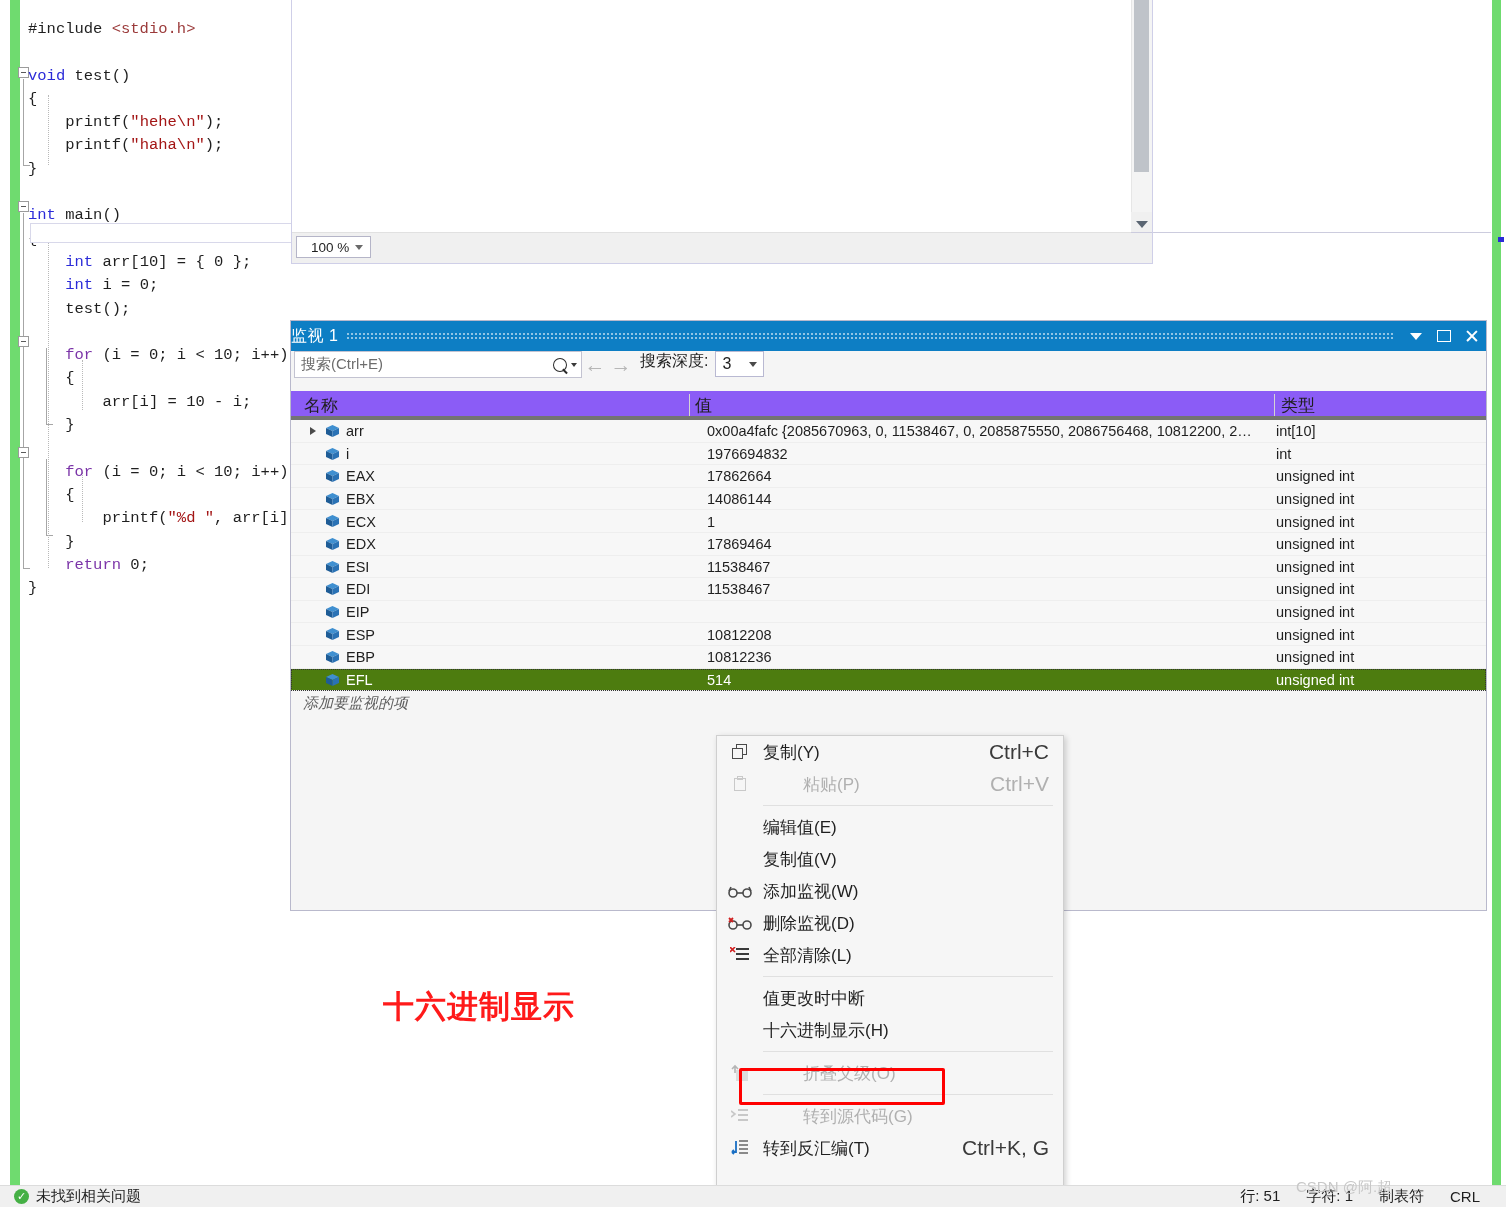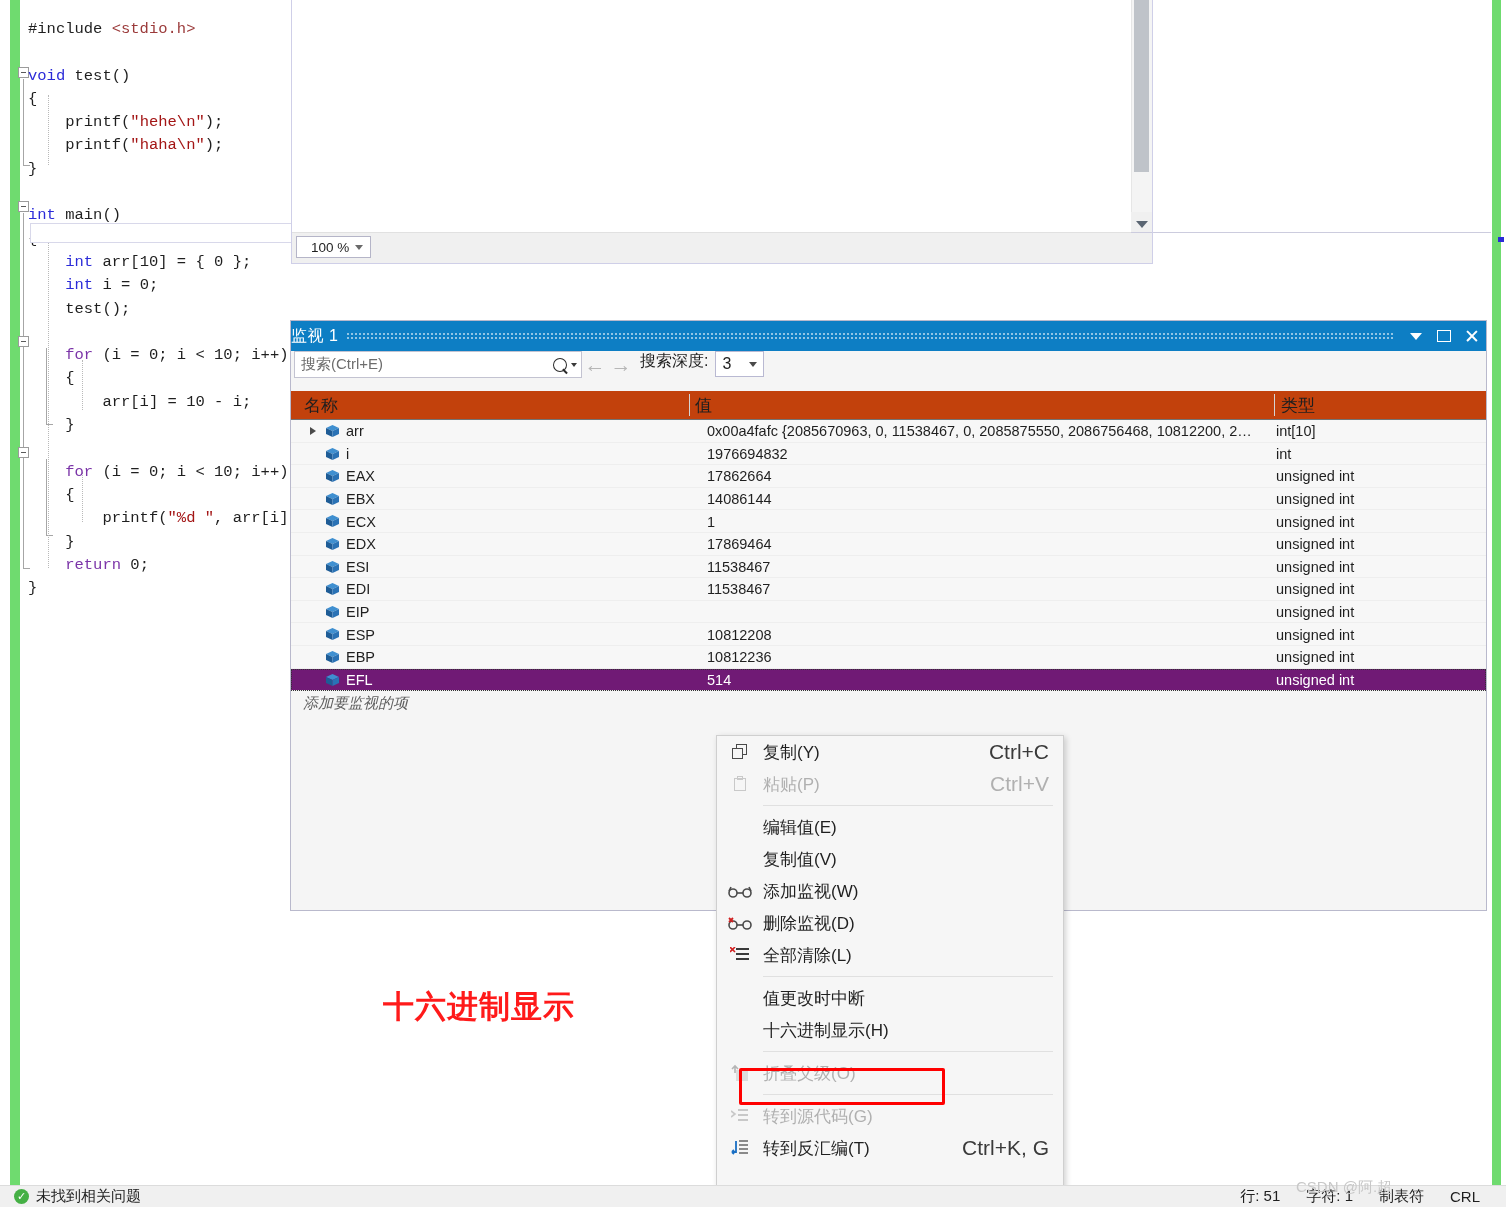--- a/index.html
+++ b/index.html
@@ -163,35 +163,35 @@
   }
   #depth-combo .dval{padding-left:6px;font-size:16px;color:#1f1f1f;}
   #depth-combo .darrow{
     margin-left:auto;margin-right:6px;
     width:0;height:0;border-left:4px solid transparent;border-right:4px solid transparent;
     border-top:5px solid #4a4a4a;
   }
 
   
   #grid-head{
-    left:291px;top:391px;width:1195px;height:29px;background:#c2410c;
-    border-bottom:1px solid #737373;box-sizing:border-box;
+    left:291px;top:391px;width:1195px;height:29px;background:#8b5cf6;
+    border-bottom:4px solid #737373;box-sizing:border-box;
   }
   .gh{position:absolute;top:0;height:28px;display:flex;align-items:center;font-size:17px;color:#1f1f1f;}
   .gsep{position:absolute;top:3px;width:1px;height:22px;background:#d4d4d4;}
 
   #grid-body{left:291px;top:420px;width:1195px;height:262px;}
   .grow{
     position:relative;height:22.6px;border-bottom:1px solid #eeeeee;
     box-sizing:border-box;background:#f7f7f7;
   }
   .grow .cell{position:absolute;top:0;height:22.6px;display:flex;align-items:center;font-size:14.5px;color:#1f1f1f;white-space:nowrap;overflow:hidden;}
   .c-val{left:400px;width:585px;margin-left:16px;}
   .c-type{left:985px;width:210px;}
-  .grow.selected{background:#701a75;}
+  .grow.selected{background:#4d7c0f;}
   .grow.selected .cell{color:#ffffff;}
   .grow.selected{outline:1px dotted #333333;outline-offset:-1px;}
   .expander{
     position:absolute;left:19px;top:7px;width:0;height:0;
     border-top:4.5px solid transparent;border-bottom:4.5px solid transparent;
     border-left:6px solid #4a4a4a;
   }
   .cube{
     position:absolute;left:35px;top:5px;width:13px;height:12px;
   }
@@ -215,21 +215,21 @@
   
   #ctx{
     left:716px;top:735px;width:348px;height:472px;
     background:#f6f6f6;border:1px solid #cfcfcf;box-sizing:border-box;
     box-shadow:2px 2px 6px rgba(0,0,0,0.18);
   }
   .mi{
     position:relative;height:32px;display:flex;align-items:center;
     font-size:17px;color:#1f1f1f;
   }
-  .mi.disabled{color:#b0b0b0;}
+  .mi.disabled{color:#b0b0b0;gap:40px;}
   .mi .micon{
     width:46px;height:32px;display:flex;align-items:center;justify-content:center;
   }
   .mi .mlabel{flex:1;}
   .mi .mkey{margin-right:14px;font-size:21px;color:#3a3a3a;}
   .mi.disabled .mkey{color:#b0b0b0;}
   .msep{height:1px;background:#e0e0e0;margin:5px 10px 5px 46px;}
   #ctx-highlight{
     left:739px;top:1068px;width:206px;height:37px;
     border:3px solid #ff0000;box-sizing:border-box;border-radius:2px;

